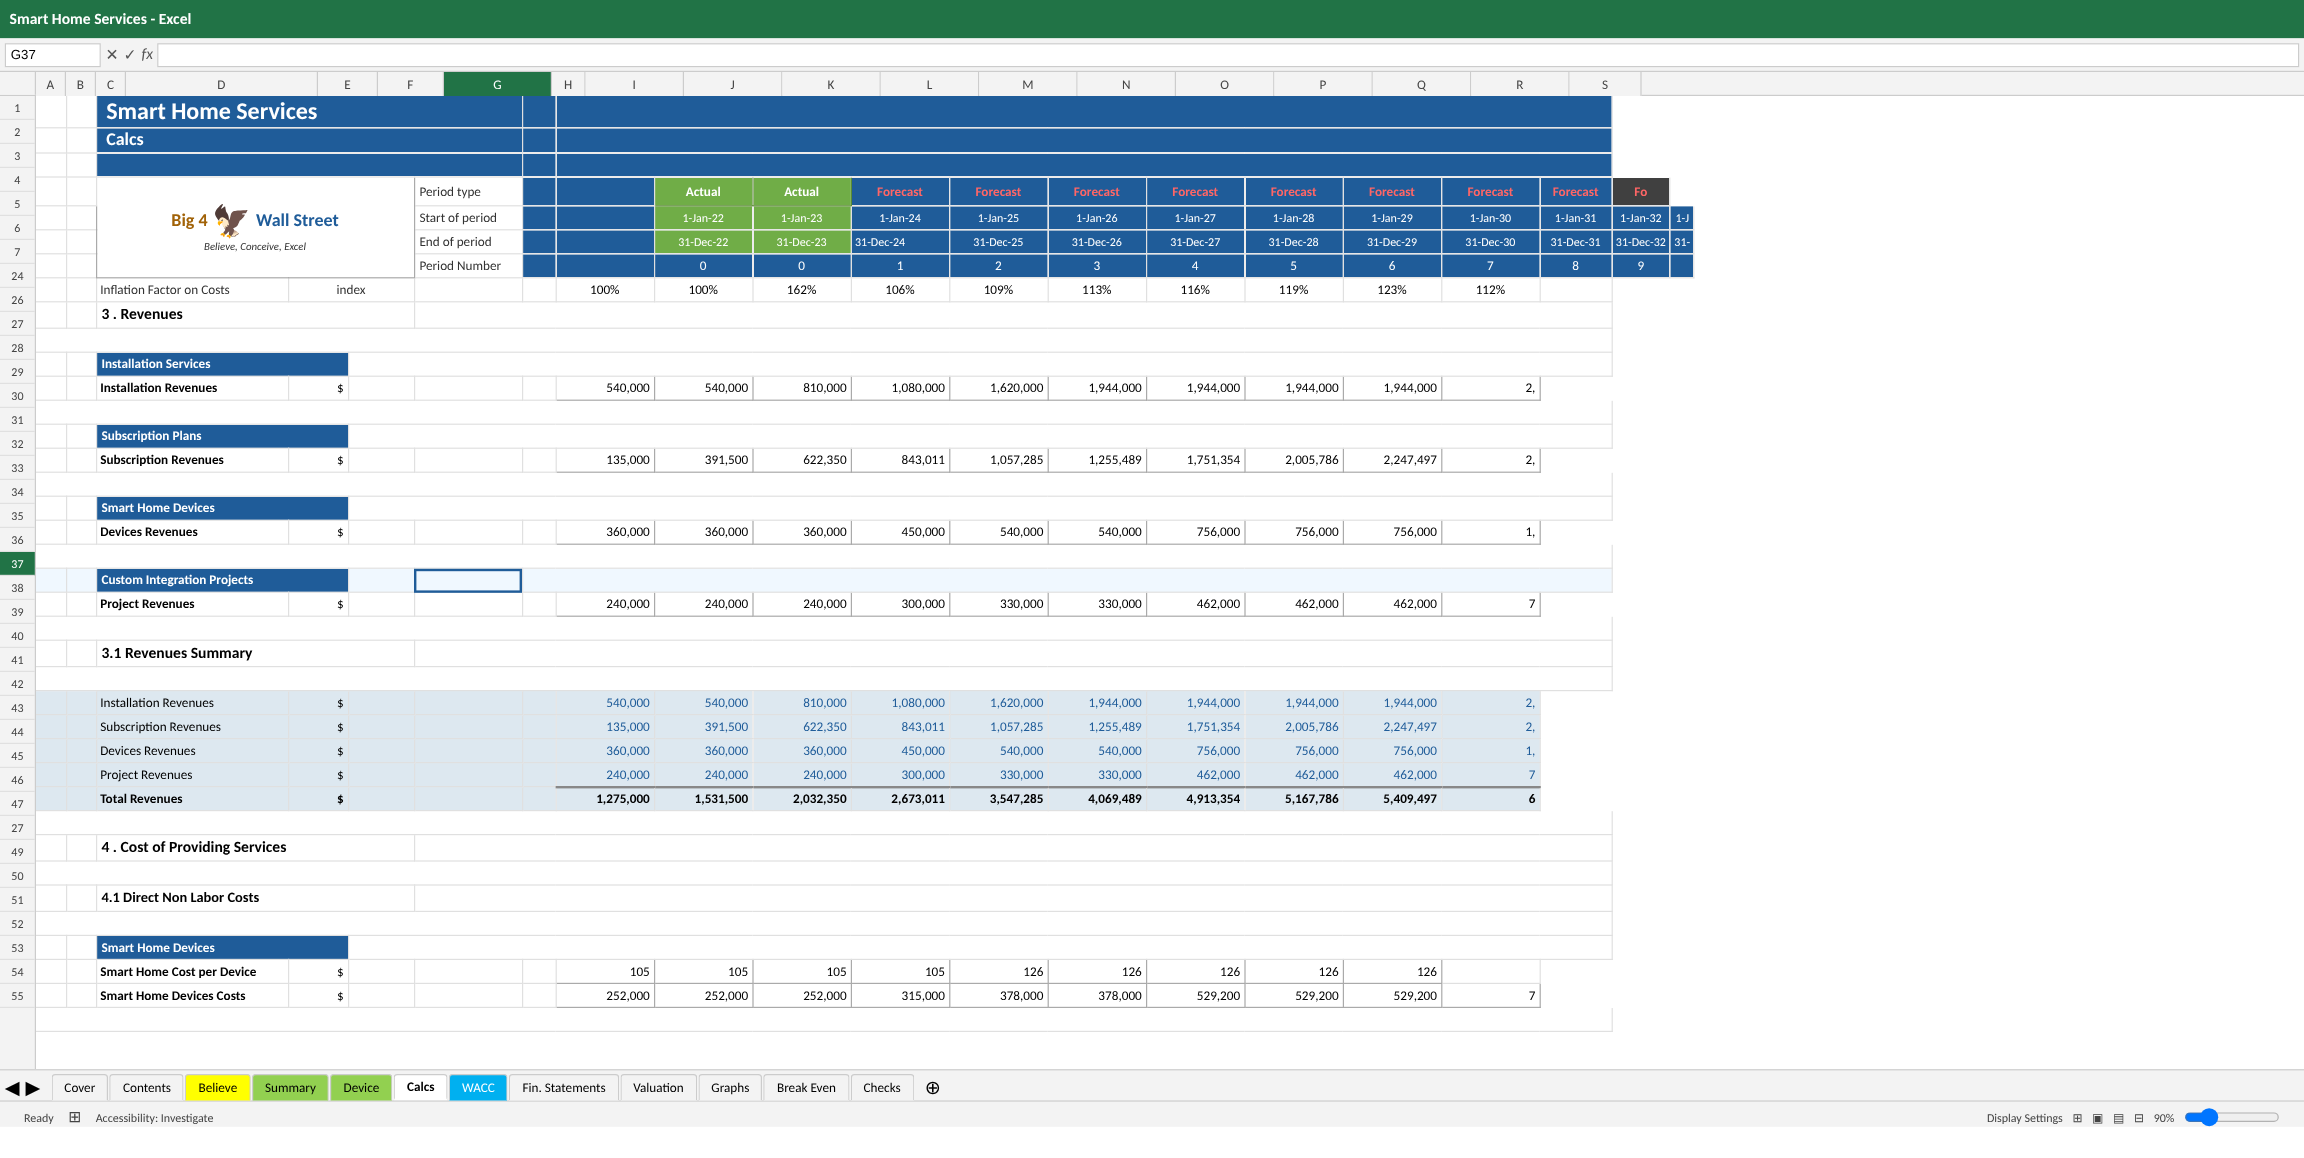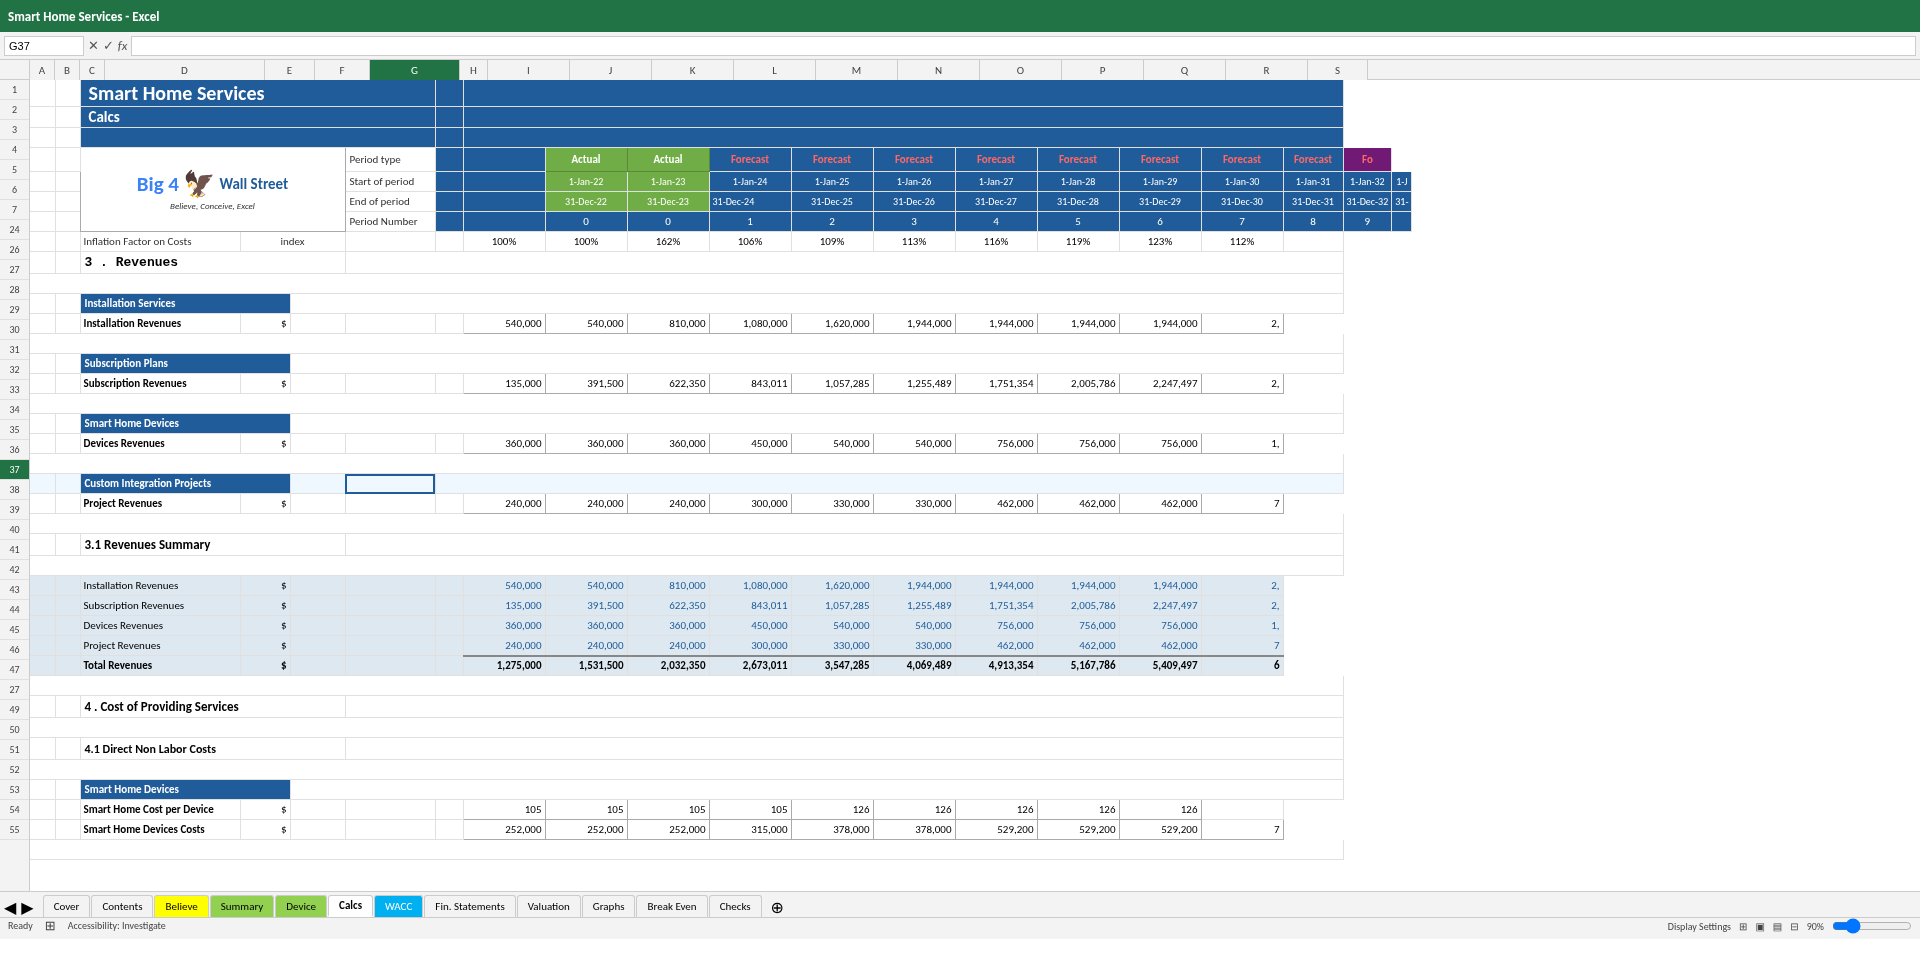--- a/index.html
+++ b/index.html
@@ -135,23 +135,23 @@
     .tab.yellow { background: #ffff00; }
     .tab.green { background: #92d050; }
     .tab.cyan { background: #00b0f0; color: white; }
 
     
     .status-bar {
       height: 22px;
       background: #f3f3f3;
       border-top: 1px solid #ccc;
       display: flex;
-      align-items: flex-start;
+      align-items: flex-end;
       justify-content: space-between;
-      padding: 0 8px;
+      padding: 0 20px;
       font-size: 10px;
       color: #444;
     }
   </style>
 </head>
 <body>
 
 <div class="excel-title-bar">
   <span>Smart Home Services - Excel</span>
 </div>
@@ -283,40 +283,40 @@
               <td style="background:#1f5c99;"></td>
               <td colspan="11" style="background:#1f5c99;"></td>
             </tr>
 
             <tr style="height:24px;">
               <td></td>
               <td></td>
 
               <td rowspan="4" colspan="3" style="background:white; border:1px solid #aaa; text-align:center; vertical-align:middle;">
                 <div style="display:flex; align-items:center; justify-content:center; gap:4px;">
-                  <span style="font-size:21px; font-weight:bold; color:#3b82f6;text-align:right;">Big 4</span>
+                  <span style="font-size:15px; font-weight:bold; color:#a16207;text-align:right;">Big 4</span>
                   <span style="color:#cc0000; font-size:26px;">🦅</span>
                   <span style="font-size:15px; font-weight:bold; color:#1f5c99;">Wall Street</span>
                 </div>
                 <div style="font-size:9px; color:#333; font-style:italic;">Believe, Conceive, Excel</div>
               </td>
               <td style="color:#333; font-size:11px; padding-left:4px;">Period type</td>
               <td style="background:#1f5c99;"></td>
               <td style="background:#1f5c99;"></td>
               <td style="background:#70ad47; color:white; font-weight:bold; text-align:center; border:1px solid #5a8a35;">Actual</td>
               <td style="background:#70ad47; color:white; font-weight:bold; text-align:center; border:1px solid #5a8a35;">Actual</td>
               <td style="background:#1f5c99; color:#ff6666; font-weight:bold; text-align:center;">Forecast</td>
               <td style="background:#1f5c99; color:#ff6666; font-weight:bold; text-align:center;">Forecast</td>
               <td style="background:#1f5c99; color:#ff6666; font-weight:bold; text-align:center;">Forecast</td>
               <td style="background:#1f5c99; color:#ff6666; font-weight:bold; text-align:center;">Forecast</td>
               <td style="background:#1f5c99; color:#ff6666; font-weight:bold; text-align:center;">Forecast</td>
               <td style="background:#1f5c99; color:#ff6666; font-weight:bold; text-align:center;">Forecast</td>
               <td style="background:#1f5c99; color:#ff6666; font-weight:bold; text-align:center;">Forecast</td>
               <td style="background:#1f5c99; color:#ff6666; font-weight:bold; text-align:center;">Forecast</td>
-              <td style="background:#701a75; color:#ff6666; font-weight:bold; text-align:center;">Fo</td>
+              <td style="background:#404040; color:#ff6666; font-weight:bold; text-align:center;">Fo</td>
             </tr>
 
             <tr style="height:20px;">
               <td></td>
               <td></td>
               <td style="color:#333; font-size:11px; padding-left:4px;">Start of period</td>
               <td style="background:#1f5c99;"></td>
               <td style="background:#1f5c99;"></td>
               <td style="background:#70ad47; color:white; text-align:center; font-size:10px;">1-Jan-22</td>
               <td style="background:#70ad47; color:white; text-align:center; font-size:10px;">1-Jan-23</td>
@@ -385,21 +385,21 @@
               <td style="text-align:center;">106%</td>
               <td style="text-align:center;margin-left:24px;">109%</td>
               <td style="text-align:center;">113%</td>
               <td style="text-align:center;">116%</td>
               <td style="text-align:center;">119%</td>
               <td style="text-align:center;">123%</td>
               <td style="text-align:center;">112%</td>
               <td></td>
             </tr>
 
-            <tr style="height:22px;font-family:Liberation Mono, monospace;">
+            <tr style="height:22px;">
               <td></td>
               <td></td>
               <td colspan="3" style="font-weight:bold; font-size:13px; padding-left:4px;">3 . Revenues</td>
               <td colspan="13"></td>
             </tr>
 
             <tr style="height:18px;">
               <td colspan="18"></td>
             </tr>
 

